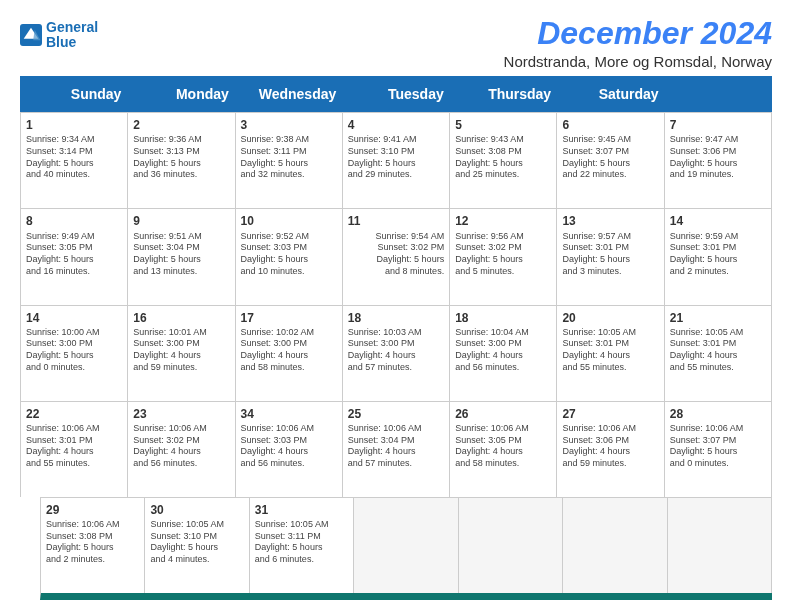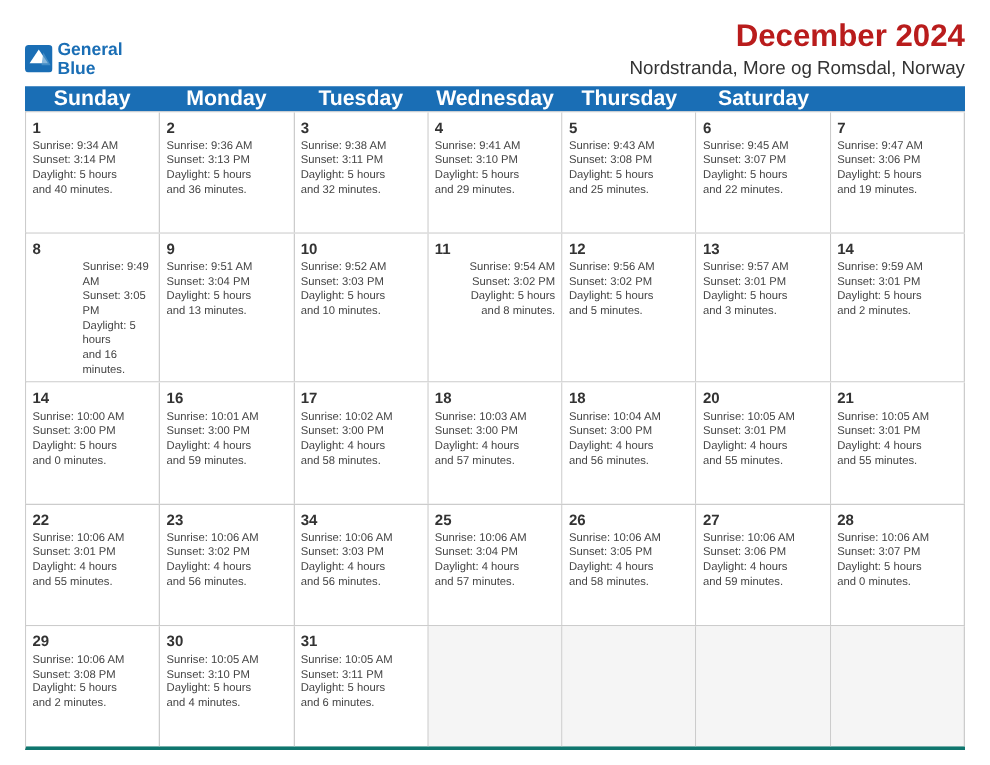--- a/index.html
+++ b/index.html
@@ -12,21 +12,21 @@
     }
     .page {
       width: 792px;
       height: 612px;
       padding: 16px 20px 12px 20px;
       display: flex;
       flex-direction: column;
     }
     .header {
       display: flex;
-      align-items: flex-end;
+      align-items: flex-start;
       justify-content: space-between;
       margin-bottom: 6px;
     }
     .logo {
       display: flex;
       align-items: center;
       gap: 4px;
       margin-top: 4px;
     }
     .logo-text {
@@ -39,61 +39,63 @@
       color: #1a6eb5;
     }
     .logo-icon {
       width: 22px;
       height: 22px;
     }
     .title-block {
       text-align: right;
     }
     .main-title {
-      font-size: 25px;
+      font-size: 32px;
       font-weight: bold;
-      color: #b91c1c;
+      color: #3b82f6;
       line-height: 1.1;
+      font-style: italic;
     }
     .subtitle {
       font-size: 15px;
       color: #333;
       margin-top: 2px;
     }
     .calendar {
       flex: 1;
       display: flex;
       flex-direction: column;
     }
     .cal-header {
       display: grid;
       grid-template-columns: repeat(7, 1fr);
       background: #1a6eb5;
     }
     .cal-header-cell {
       color: #fff;
-      font-size: 17px;
+      font-size: 14px;
       font-weight: bold;
-      padding: 0 6px;
-      text-align: center;
+      padding: 10px 6px;
+      text-align: right;
     }
     .cal-body {
       flex: 1;
       display: flex;
       flex-direction: column;
     }
     .cal-row {
       display: grid;
       grid-template-columns: repeat(7, 1fr);
       flex: 1;
       border-left: 1px solid #ccc;
       border-top: 1px solid #ccc;
     }
     .cal-row:last-child {
-      border-bottom: 3px solid #0f766e;
+      border-bottom: 7px solid #0f766e;
+      margin-left: 20px;
     }
     .cal-cell {
       border-right: 1px solid #ccc;
       padding: 4px 5px;
       font-size: 9.5px;
       color: #333;
       line-height: 1.35;
       background: #fff;
     }
     .cal-cell.empty {
@@ -130,22 +132,22 @@
     <div class="title-block">
       <div class="main-title">December 2024</div>
       <div class="subtitle">Nordstranda, More og Romsdal, Norway</div>
     </div>
   </div>
 
   <div class="calendar">
     <div class="cal-header">
     <div class="cal-header-cell">Sunday</div>
         <div class="cal-header-cell">Monday</div>
+        <div class="cal-header-cell">Wednesday</div>
         <div class="cal-header-cell">Tuesday</div>
-        <div class="cal-header-cell">Wednesday</div>
         <div class="cal-header-cell">Thursday</div>
         <div class="cal-header-cell">Saturday</div>
       </div>
     <div class="cal-body">
     <div class="cal-row">
           <div class="cal-cell">
             <span class="day-num">1</span>
             <div class="info" style="white-space: pre-line;">Sunrise: 9:34 AM
 Sunset: 3:14 PM
 Daylight: 5 hours
@@ -190,21 +192,21 @@
             <span class="day-num">7</span>
             <div class="info" style="white-space: pre-line;">Sunrise: 9:47 AM
 Sunset: 3:06 PM
 Daylight: 5 hours
 and 19 minutes.</div>
           </div>
         </div>
         <div class="cal-row">
           <div class="cal-cell">
             <span class="day-num">8</span>
-            <div class="info" style="white-space: pre-line; margin-left: 40px;">Sunrise: 9:49 AM
+            <div class="info" style="white-space: pre-line;">Sunrise: 9:49 AM
 Sunset: 3:05 PM
 Daylight: 5 hours
 and 16 minutes.</div>
           </div>
           <div class="cal-cell">
             <span class="day-num">9</span>
             <div class="info" style="white-space: pre-line;">Sunrise: 9:51 AM
 Sunset: 3:04 PM
 Daylight: 5 hours
 and 13 minutes.</div>

